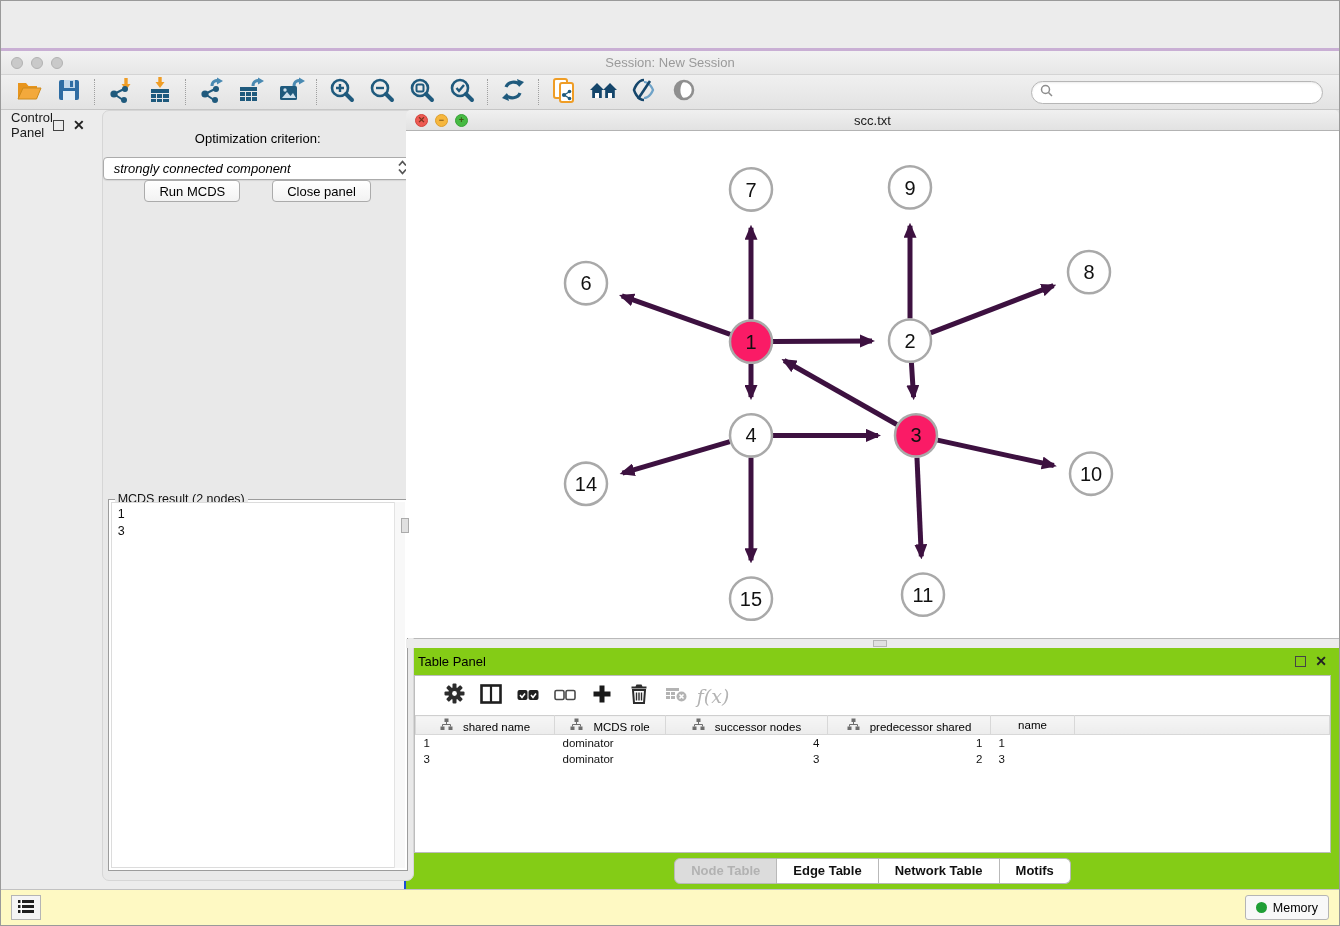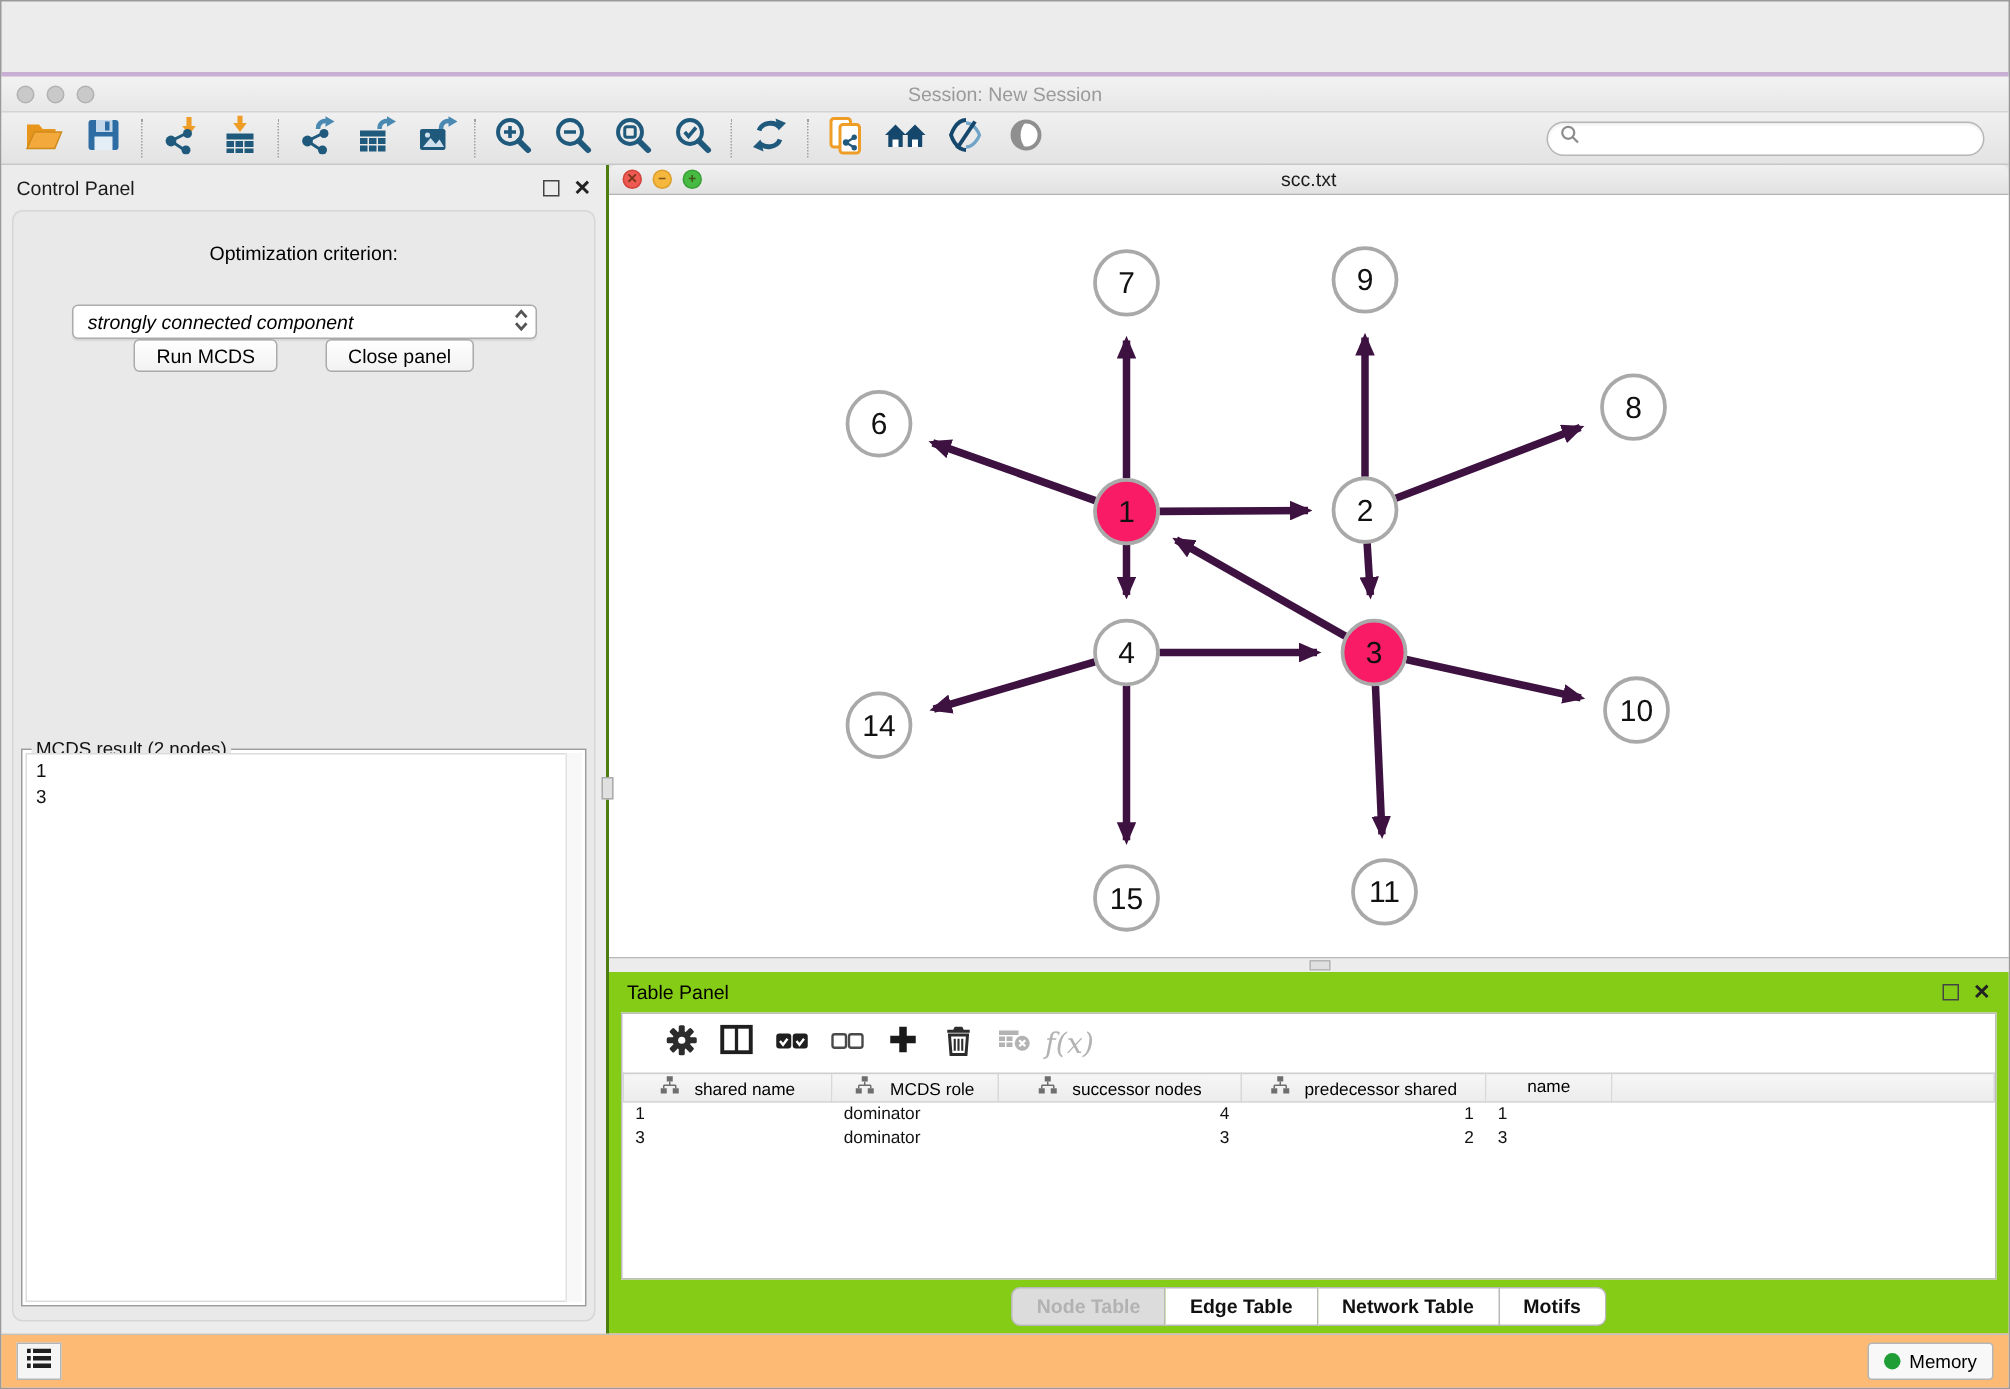--- a/index.html
+++ b/index.html
@@ -16,31 +16,31 @@
   .toolbar { height:35px; background:linear-gradient(#f0f0f0,#e3e3e3); border-bottom:1px solid #c6c6c6; display:flex; align-items:center; padding:0 8px; flex:0 0 auto; }
   .tbtn { width:40px; height:30px; display:flex; align-items:center; justify-content:center; cursor:default; }
   .tsep { border-left:1px dotted #9f9f9f; height:26px; margin:0 5px; }
   .searchbox { margin-left:auto; margin-right:8px; width:292px; height:23px; background:#fff; border:1px solid #b6b6b6; border-radius:12px; display:flex; align-items:center; padding:0 8px; box-shadow:inset 0 1px 2px rgba(0,0,0,.08); }
   .searchbox input { border:none; outline:none; flex:1; font-size:12px; margin-left:5px; background:transparent; }
 
   
   .main { flex:1; display:flex; min-height:0; }
 
   
-  .control-panel { width:405px; flex:0 0 auto; border-right:2px solid #4d7c0f; display:flex; flex-direction:column; background:#ececec; position:relative; }
+  .control-panel { width:405px; flex:0 0 auto; border-right:2px solid #1d4ed8; display:flex; flex-direction:row; background:#ececec; position:relative; }
   .cp-header { height:30px; display:flex; align-items:center; padding:0 10px; font-size:13px; color:#1a1a1a; }
   .panel-hicons { margin-left:auto; display:flex; gap:9px; align-items:center; }
   .float-icon { width:11px; height:11px; border:1.6px solid #444; display:inline-block; }
   .close-icon { font-size:14px; font-weight:bold; color:#222; line-height:11px; }
   .cp-tabs { display:flex; justify-content:center; position:relative; z-index:2; margin-bottom:-1px; }
   .cp-tab { font-size:13px; padding:4px 14px 5px; background:#fdfdfd; border:1px solid #bdbdbd; border-left-width:0; color:#111; border-radius:4px 4px 0 0; }
   .cp-tab:first-child { border-left-width:1px; }
   .cp-tab.selected { background:#e6e6e6; color:#b4b4b4; border-radius:6px 6px 0 0; }
   .cp-body { flex:1; margin:0 7px 8px; background:#e9e9e9; border:1px solid #d6d6d6; border-radius:7px; display:flex; flex-direction:column; min-height:0; padding-top:20px; }
-  .opt-label { text-align:center; font-size:13px; margin-bottom:27px; }
+  .opt-label { text-align:center; font-size:13px; margin-bottom:11px; }
   .select-row { display:flex; justify-content:center;font-style:italic; }
   .mac-select { width:310px; height:23px; background:#fff; border:1px solid #ababab; border-radius:4px; display:flex; align-items:center; font-size:13px; padding:0 4px 0 10px; box-shadow:0 1px 1px rgba(0,0,0,.08); }
   .mac-select .stepper { margin-left:auto; }
   .btn-row { display:flex; justify-content:center; gap:32px; }
   .mac-btn { min-width:92px; height:22px; background:linear-gradient(#ffffff,#f2f2f2); border:1px solid #ababab; border-radius:4px; font-size:13px; padding:0 14px; display:flex; align-items:center; justify-content:center; }
   .groupbox { margin:0 5px 9px; margin-top:auto; height:372px; border:1px solid #9c9c9c; position:relative; background:#fff; display:flex; }
   .groupbox-title { position:absolute; top:-8px; left:6px; background:#e9e9e9; padding:0 3px; font-size:12.5px; color:#111; }
   .groupbox-inner { flex:1; background:#fff; border:1px solid #dcdcdc; margin:2px; font-size:12.5px; padding:3px 6px; line-height:17px; color:#111; position:relative; }
   .groupbox-scroll { position:absolute; right:2px; top:2px; bottom:2px; width:11px; background:#f8f8f8; border-left:1px solid #e3e3e3; }
   .v-split-handle { position:absolute; right:-5px; top:408px; width:8px; height:15px; background:#e0e0e0; border:1px solid #ababab; z-index:5; }
@@ -71,21 +71,21 @@
   .th-inner { display:flex; align-items:flex-end; justify-content:center; gap:10px; }
   .datagrid td { height:16px; padding:0 8px; white-space:nowrap; overflow:hidden; color:#111; }
   .td-right { text-align:right; padding-right:14px; }
   .tp-tabs { height:36px; display:flex; align-items:center; justify-content:center; flex:0 0 auto; }
   .tp-tab { font-size:13px; font-weight:bold; padding:4px 16px 5px; background:#fff; border:1px solid #b9b9b9; border-left-width:0; color:#111; }
   .tp-tab:first-child { border-left-width:1px; border-radius:6px 0 0 6px; }
   .tp-tab:last-child { border-radius:0 6px 6px 0; }
   .tp-tab.selected { background:#dcdcdc; color:#b2b2b2; }
 
   
-  .statusbar { height:36px; background:#fdba74; border-top:1px solid #c2c2c2; display:flex; align-items:center; padding:0 10px; flex:0 0 auto; }
+  .statusbar { height:36px; background:#fef9c3; border-top:1px solid #c2c2c2; display:flex; align-items:center; padding:0 10px; flex:0 0 auto; }
   .menu-btn { width:30px; height:25px; background:#f5f5f5; border:1px solid #b5b5b5; display:flex; align-items:center; justify-content:center; }
   .memory-btn { margin-left:auto; height:25px; background:#f8f8f8; border:1px solid #b5b5b5; border-radius:3px; display:flex; align-items:center; gap:6px; padding:0 10px; font-size:12.5px; }
   .mem-dot { width:11px; height:11px; border-radius:50%; background:#1f9e35; }
 </style>
 </head>
 <body>
 
 <div class="app">
 
   <div class="titlebar">

